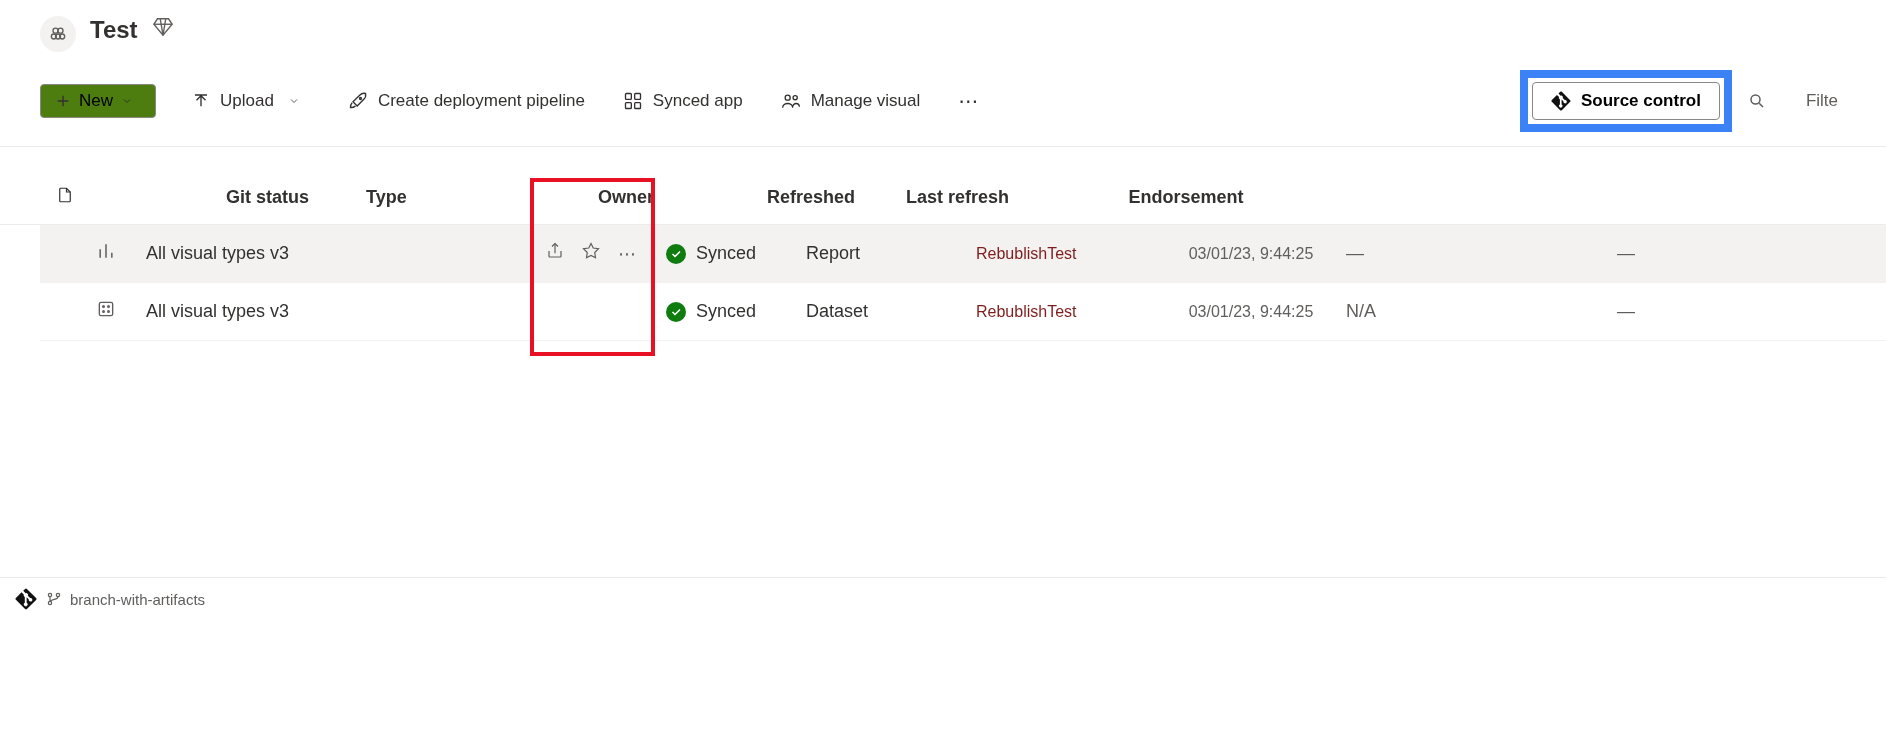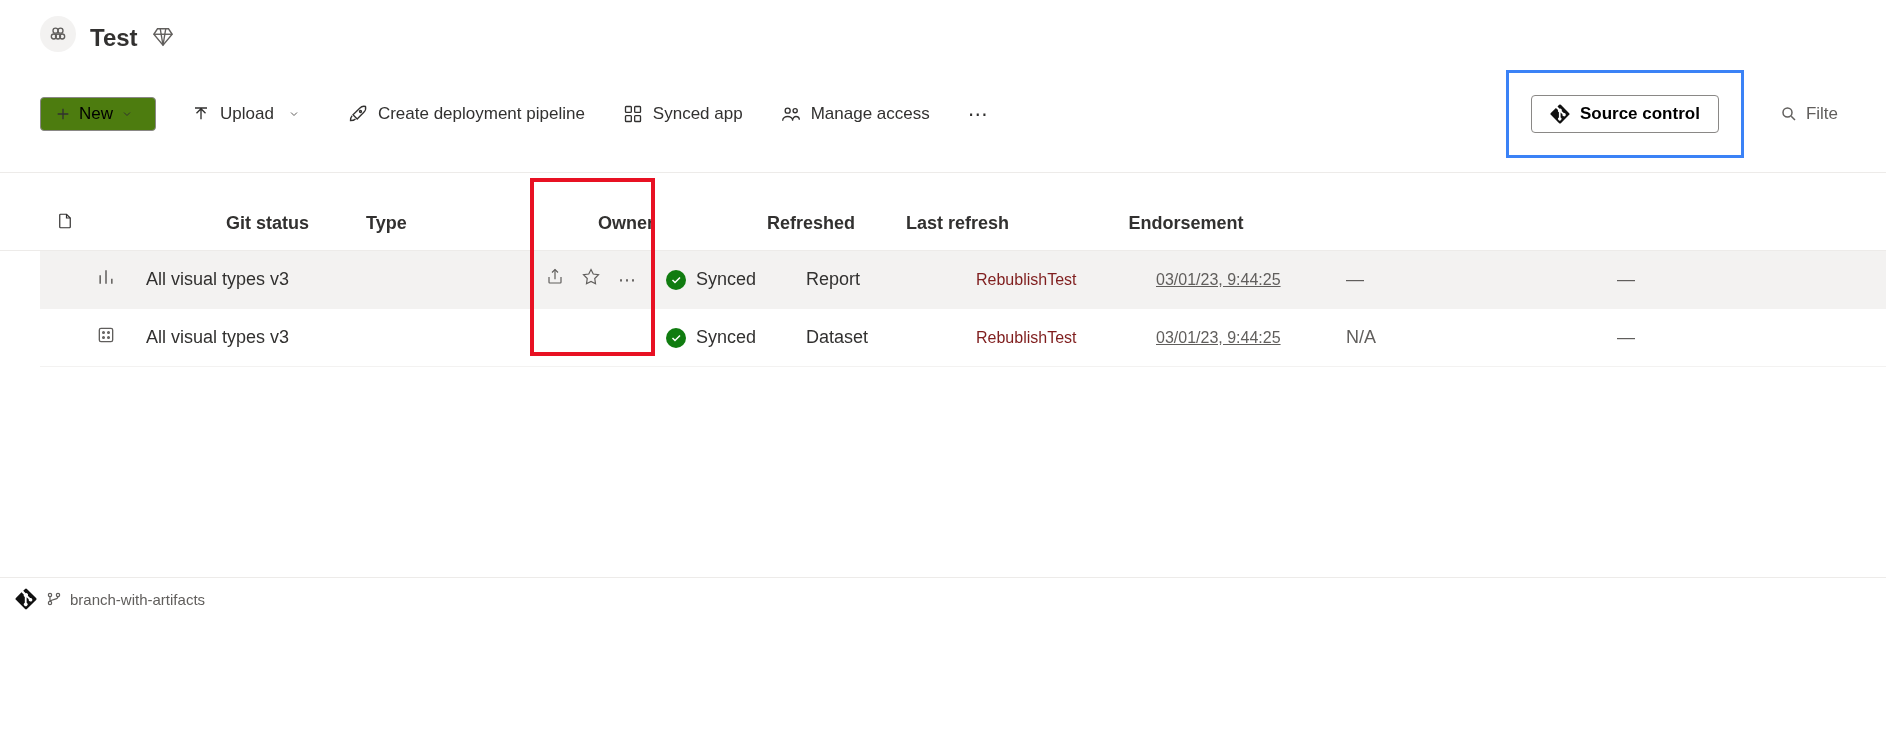--- a/index.html
+++ b/index.html
@@ -1,36 +1,36 @@
 <!DOCTYPE html>
 <html><head>
   <meta charset="utf-8">
   <style>
     * { box-sizing: border-box; margin:0; padding:0; }
     body { font-family: "Segoe UI", Arial, sans-serif; color:#323130; background:#fff; width:1886px; height:740px; overflow:hidden; position:relative; }
 
     
-    .title-row { display:flex; align-items:flex-end; padding:16px 40px 8px 40px; }
+    .title-row { display:flex; align-items:flex-start; padding:16px 40px 8px 40px; }
     .title-icon { width:36px; height:36px; border-radius:50%; background:#f3f2f1; display:flex; align-items:center; justify-content:center; margin-right:14px; }
     .title-text { font-size:24px; font-weight:600; margin-right:14px; }
     .premium-icon { color:#605e5c; }
 
     
     .toolbar-row { display:flex; align-items:center; padding:10px 40px 14px 40px; border-bottom:1px solid #edebe9; }
     .btn-new { display:flex; align-items:center; border:1px solid #8a8886; border-radius:4px; padding:6px 14px; font-size:17px; cursor:pointer; margin-right:36px; background:#4d7c0f; }
     .btn-new svg { margin-right:8px; }
     .btn-new .chev { margin-left:8px; }
     .toolbar-item { display:flex; align-items:center; font-size:17px; color:#323130; margin-right:38px; cursor:pointer; }
     .toolbar-item svg { margin-right:10px; flex-shrink:0; }
     .toolbar-item .chev-right { margin-left:14px; }
     .toolbar-spacer { flex:1; }
     .source-control-btn { display:flex; align-items:center; border:1px solid #8a8886; border-radius:4px; padding:8px 18px; font-size:17px; cursor:pointer; background:#fff; font-weight:600; }
     .source-control-btn svg { margin-right:10px; }
-    .red-box-source { border:3px solid #3b82f6; padding:22px; margin-right:28px; }
-    .filter-box { display:flex; align-items:center; padding:8px 8px; color:#605e5c; font-size:17px; }
+    .red-box-source { border:8px solid #3b82f6; padding:4px; margin-right:8px; }
+    .filter-box { display:flex; align-items:center; padding:8px 8px; color:#605e5c; font-size:17px;gap:32px; }
     .filter-box svg { margin-right:8px; }
     .ellipsis-btn { font-size:20px; letter-spacing:2px; color:#323130; cursor:pointer; margin-right:38px; }
 
     
     .table-area { padding-top:38px; }
     .table-header { display:flex; align-items:center; padding:0 40px 14px 56px; font-size:18px; font-weight:600; color:#323130; border-bottom:1px solid #edebe9; }
     .col-icon { width:50px; }
     .col-name { width:400px; }
     .col-actions { width:120px; }
     .col-git { width:140px; }
@@ -43,21 +43,21 @@
     .red-box-git { border:4px solid #e81123; position:absolute; left:530px; top:178px; width:125px; height:178px; pointer-events:none; }
 
     .table-row { display:flex; align-items:center; padding:16px 40px 16px 56px; font-size:18px; border-bottom:1px solid #f3f2f1;margin-left:40px; }
     .table-row.hover { background:#f3f2f1; }
     .row-icon { width:50px; color:#605e5c; }
     .row-name { width:400px; }
     .row-actions { width:120px; display:flex; gap:18px; color:#605e5c; align-items:center; }
     .row-git { width:140px; display:flex; align-items:center; }
     .row-type { width:170px; }
     .row-owner { width:180px; text-align:left; color:#7f1d1d; font-size:16px; }
-    .row-refreshed { width:190px; color:#605e5c; font-size:16px;text-decoration:underline; }
+    .row-refreshed { width:190px; text-align:center; color:#605e5c; font-size:16px; }
     .row-next { width:200px; color:#605e5c; }
     .row-endorse { width:160px; text-align:center; color:#605e5c; }
     .synced-badge { width:20px; height:20px; border-radius:50%; background:#107c10; display:flex; align-items:center; justify-content:center; margin-right:10px; }
     .synced-badge svg { stroke:#fff; }
 
     
     .status-bar { position:absolute; left:0; bottom:120px; width:100%; border-top:1px solid #edebe9; display:flex; align-items:center; padding:10px 0 10px 6px; font-size:15px; color:#605e5c; }
     .status-git-icon { width:40px; display:flex; justify-content:center; }
     .status-branch { display:flex; align-items:center; margin-right:22px; }
     .status-branch svg { margin-right:8px; }
@@ -129,21 +129,21 @@
     <span>Synced app</span>
   </div>
 
   <div class="toolbar-item">
     <svg width="20" height="20" viewBox="0 0 24 24" stroke="#323130" stroke-width="1.6" fill="none">
       <circle cx="8" cy="8" r="3"></circle>
         <circle cx="17" cy="8" r="2.5"></circle>
       <path d="M2 20c0-3 3-5 6-5s6 2 6 5"></path>
         <path d="M14 19c0-2 2-4 4-4s4 1 4 4"></path>
     </svg>
-    <span>Manage access</span>
+    <span>Manage visual</span>
   </div>
 
   <div class="ellipsis-btn">⋯</div>
 
   <div class="toolbar-spacer"></div>
 
   <div class="red-box-source">
     <button class="source-control-btn">
       <svg width="20" height="20" viewBox="0 0 24 24" fill="#111">
         <path d="M23 11L13 1a1.4 1.4 0 0 0-2 0L9 3l2.6 2.6A2 2 0 0 1 14 8.4l2.5 2.5A2 2 0 1 1 15 12.4l-2.3-2.3v6a2 2 0 1 1-2 0V9.9a2 2 0 0 1-1-2.6L7.1 4.7 1 10.9a1.4 1.4 0 0 0 0 2L11 23a1.4 1.4 0 0 0 2 0l10-10a1.4 1.4 0 0 0 0-2z"></path>

